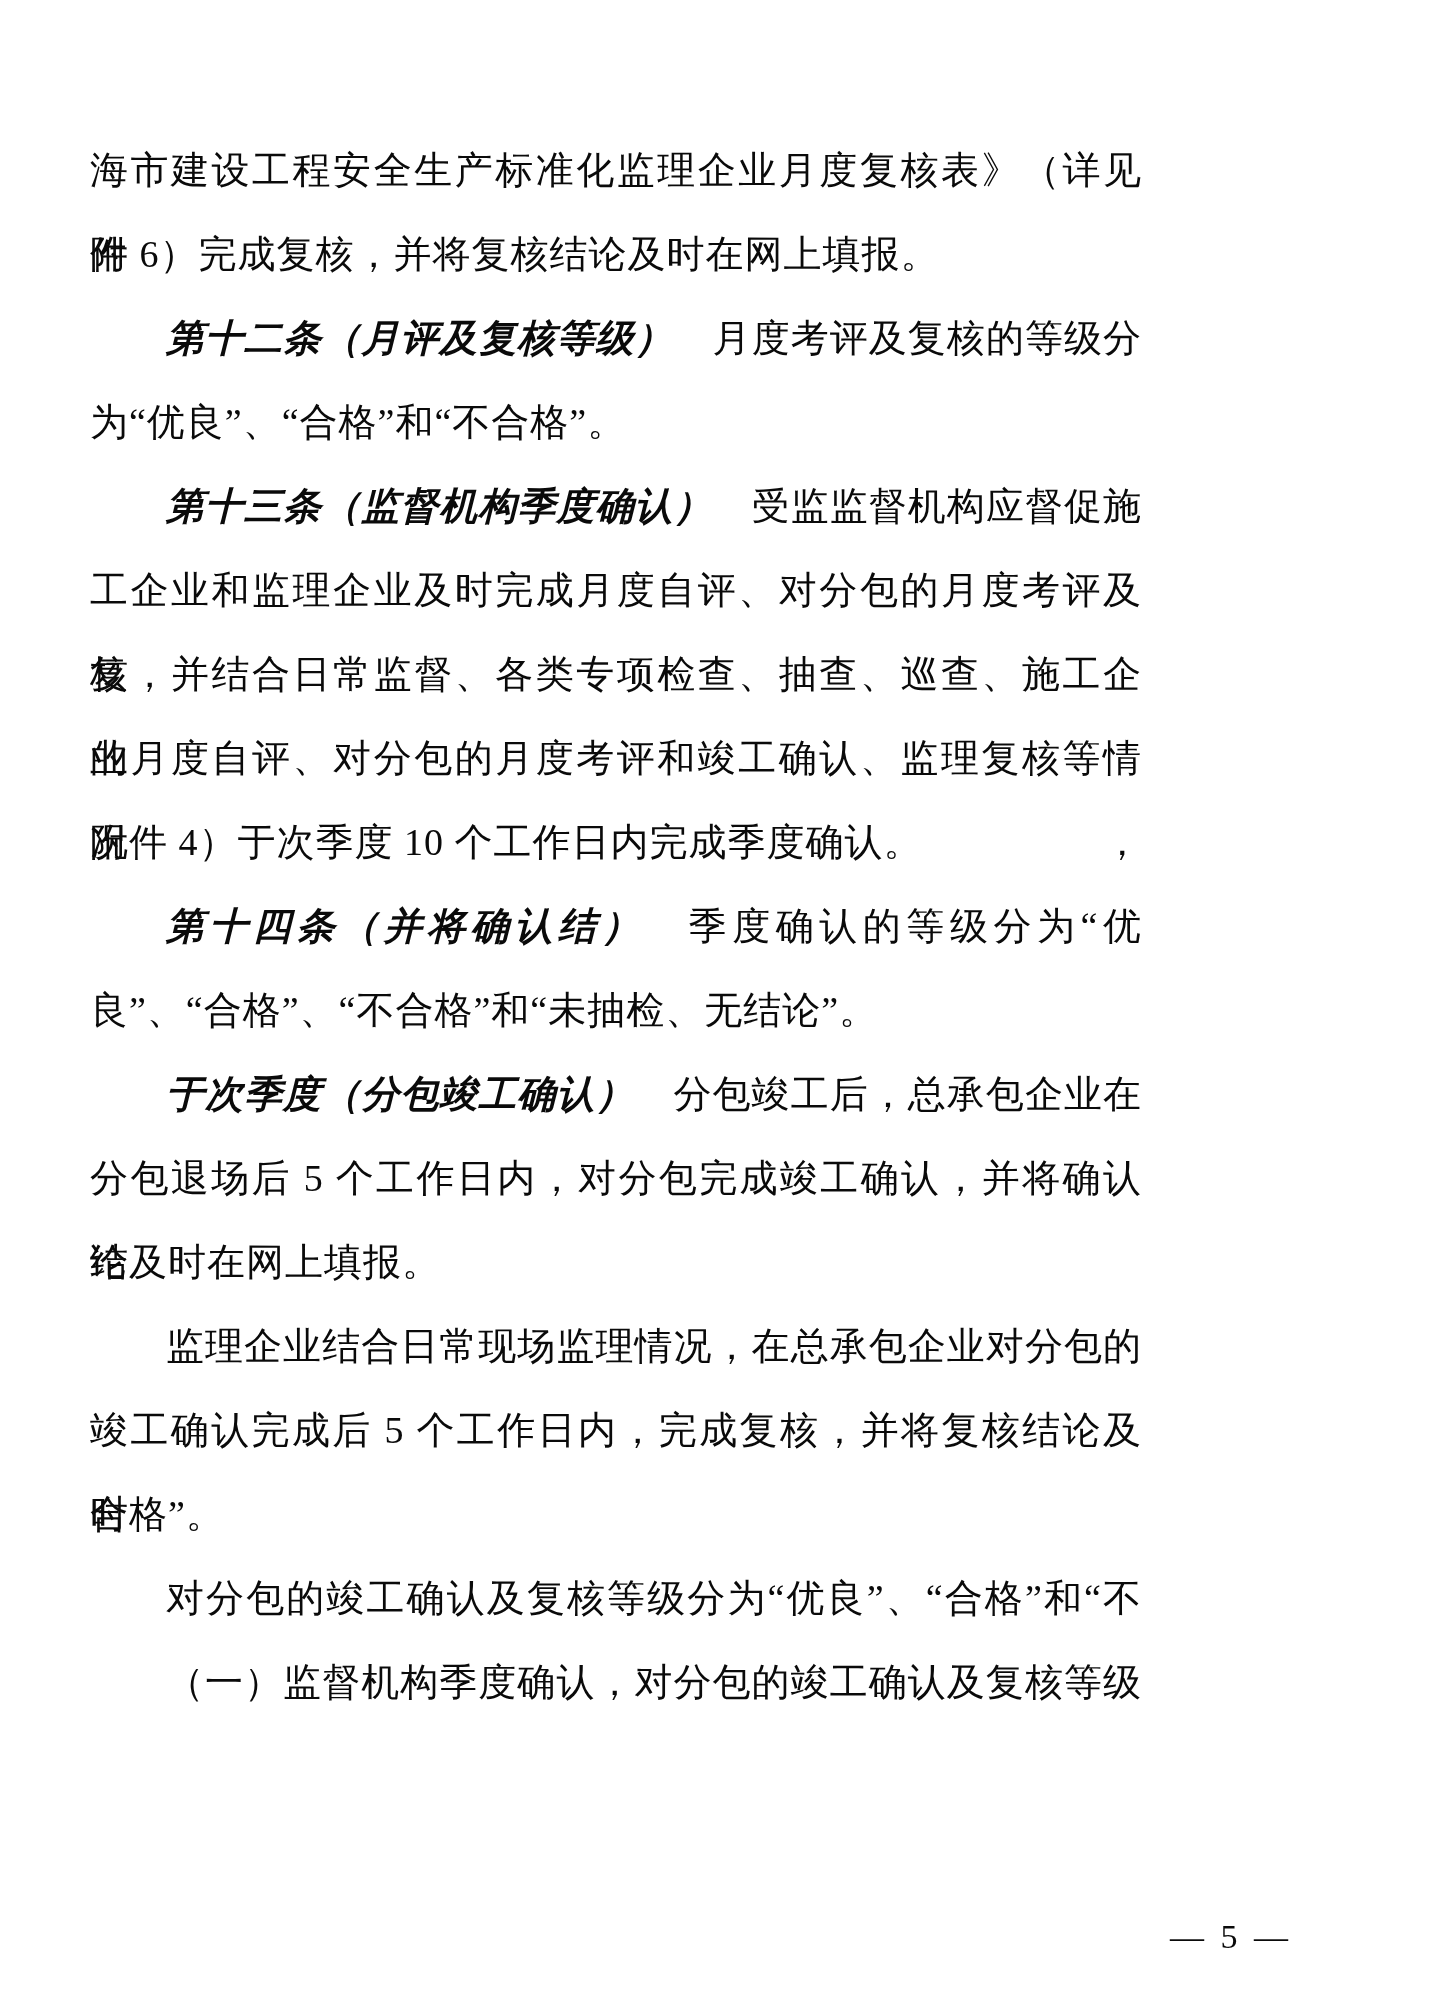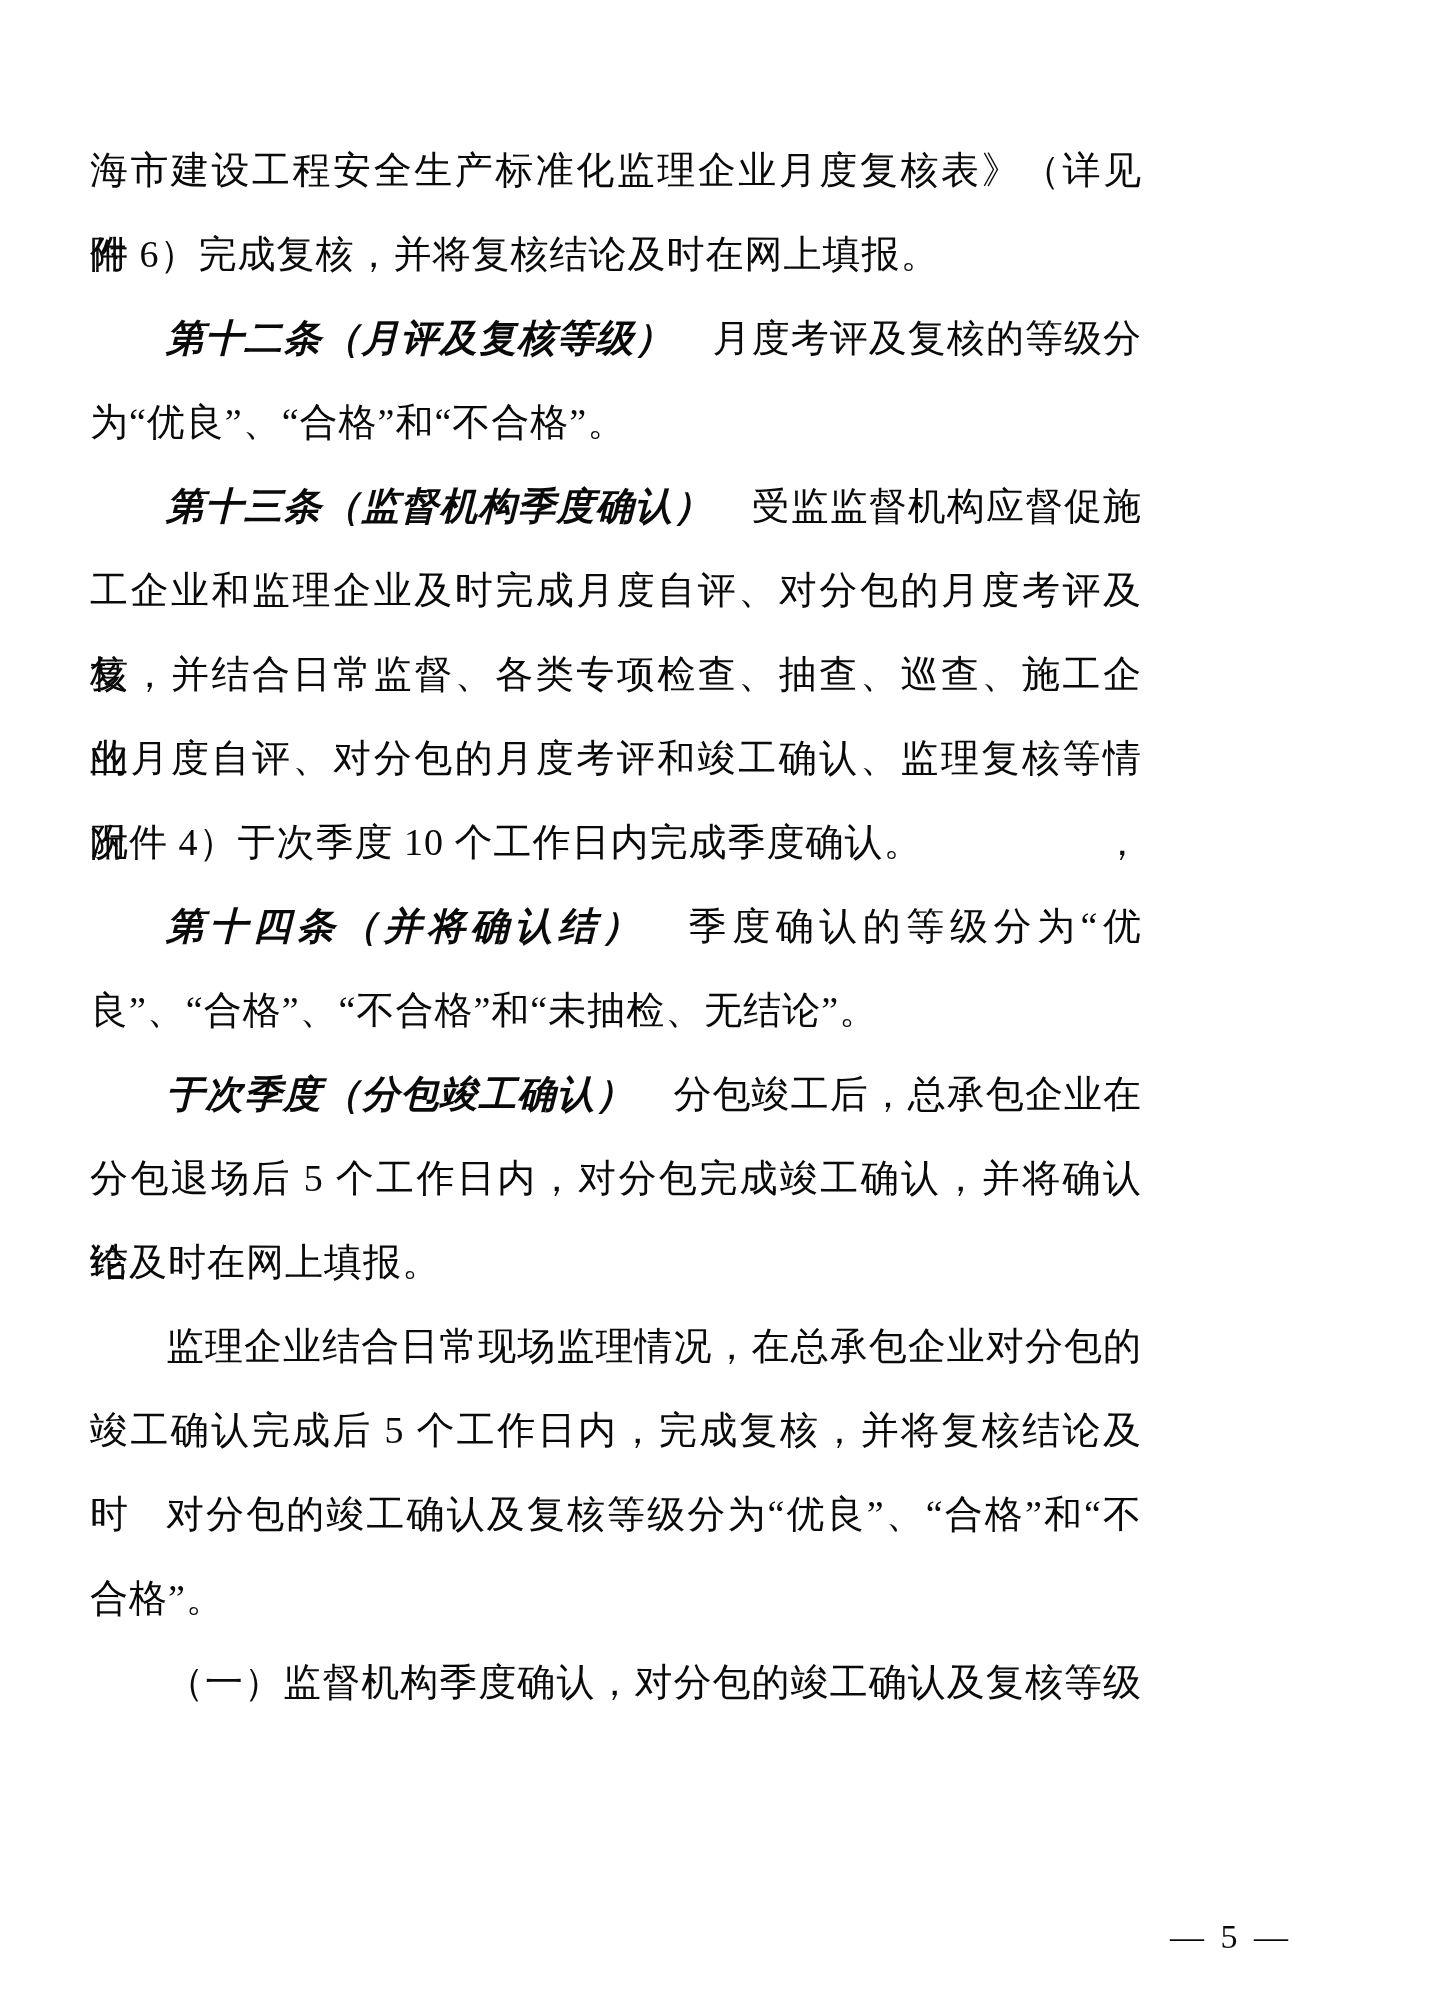--- a/index.html
+++ b/index.html
@@ -71,18 +71,18 @@
       <div class="line fill"><span class="seg">核，并结合日常监督、各类专项检查、抽查、巡查、施工企业</span></div>
       <div class="line fill"><span class="seg">的月度自评、对分包的月度考评和竣工确认、监理复核等情况，</span></div>
       <div class="line"><span class="seg">附件 4）于次季度 10 个工作日内完成季度确认。</span></div>
       <div class="line indent fill"><span class="seg seg-bold">第十四条（并将确认结）</span><span class="seg">　季度确认的等级分为“优</span></div>
       <div class="line"><span class="seg">良”、“合格”、“不合格”和“未抽检、无结论”。</span></div>
       <div class="line indent fill"><span class="seg seg-bold">于次季度（分包竣工确认）</span><span class="seg">　分包竣工后，总承包企业在</span></div>
       <div class="line fill"><span class="seg">分包退场后 5 个工作日内，对分包完成竣工确认，并将确认结</span></div>
       <div class="line"><span class="seg">论及时在网上填报。</span></div>
       <div class="line indent fill"><span class="seg">监理企业结合日常现场监理情况，在总承包企业对分包的</span></div>
       <div class="line fill"><span class="seg">竣工确认完成后 5 个工作日内，完成复核，并将复核结论及时</span></div>
+      <div class="line"><span class="seg">合格”。</span></div>
       <div class="line indent fill"><span class="seg">对分包的竣工确认及复核等级分为“优良”、“合格”和“不</span></div>
-      <div class="line"><span class="seg">合格”。</span></div>
       <div class="line indent fill"><span class="seg">（一）监督机构季度确认，对分包的竣工确认及复核等级</span></div>
     </div>
   <div class="footer">— 5 —</div>
 </div>
 
 </body></html>

